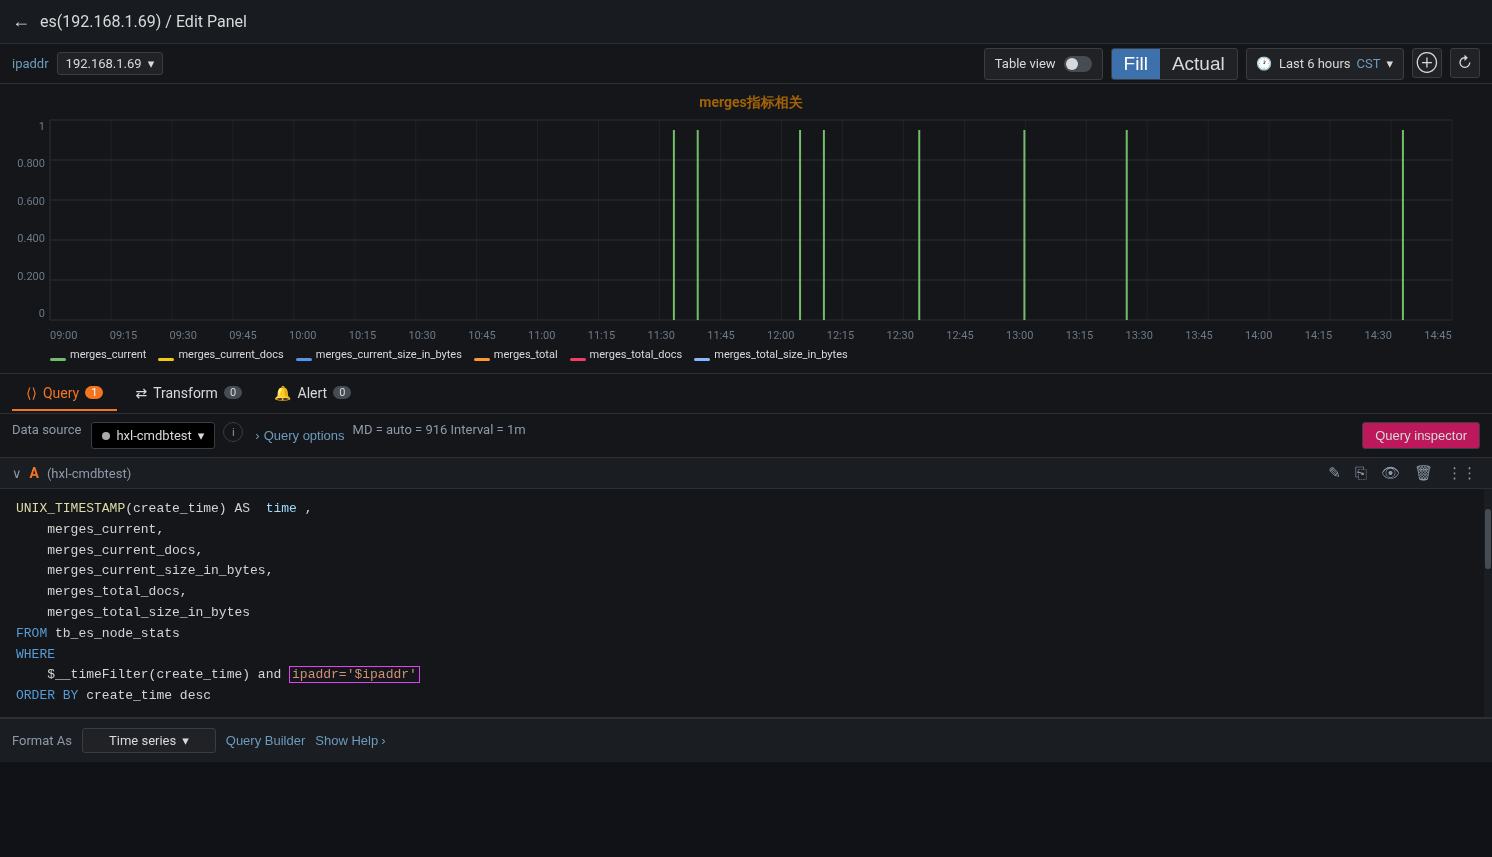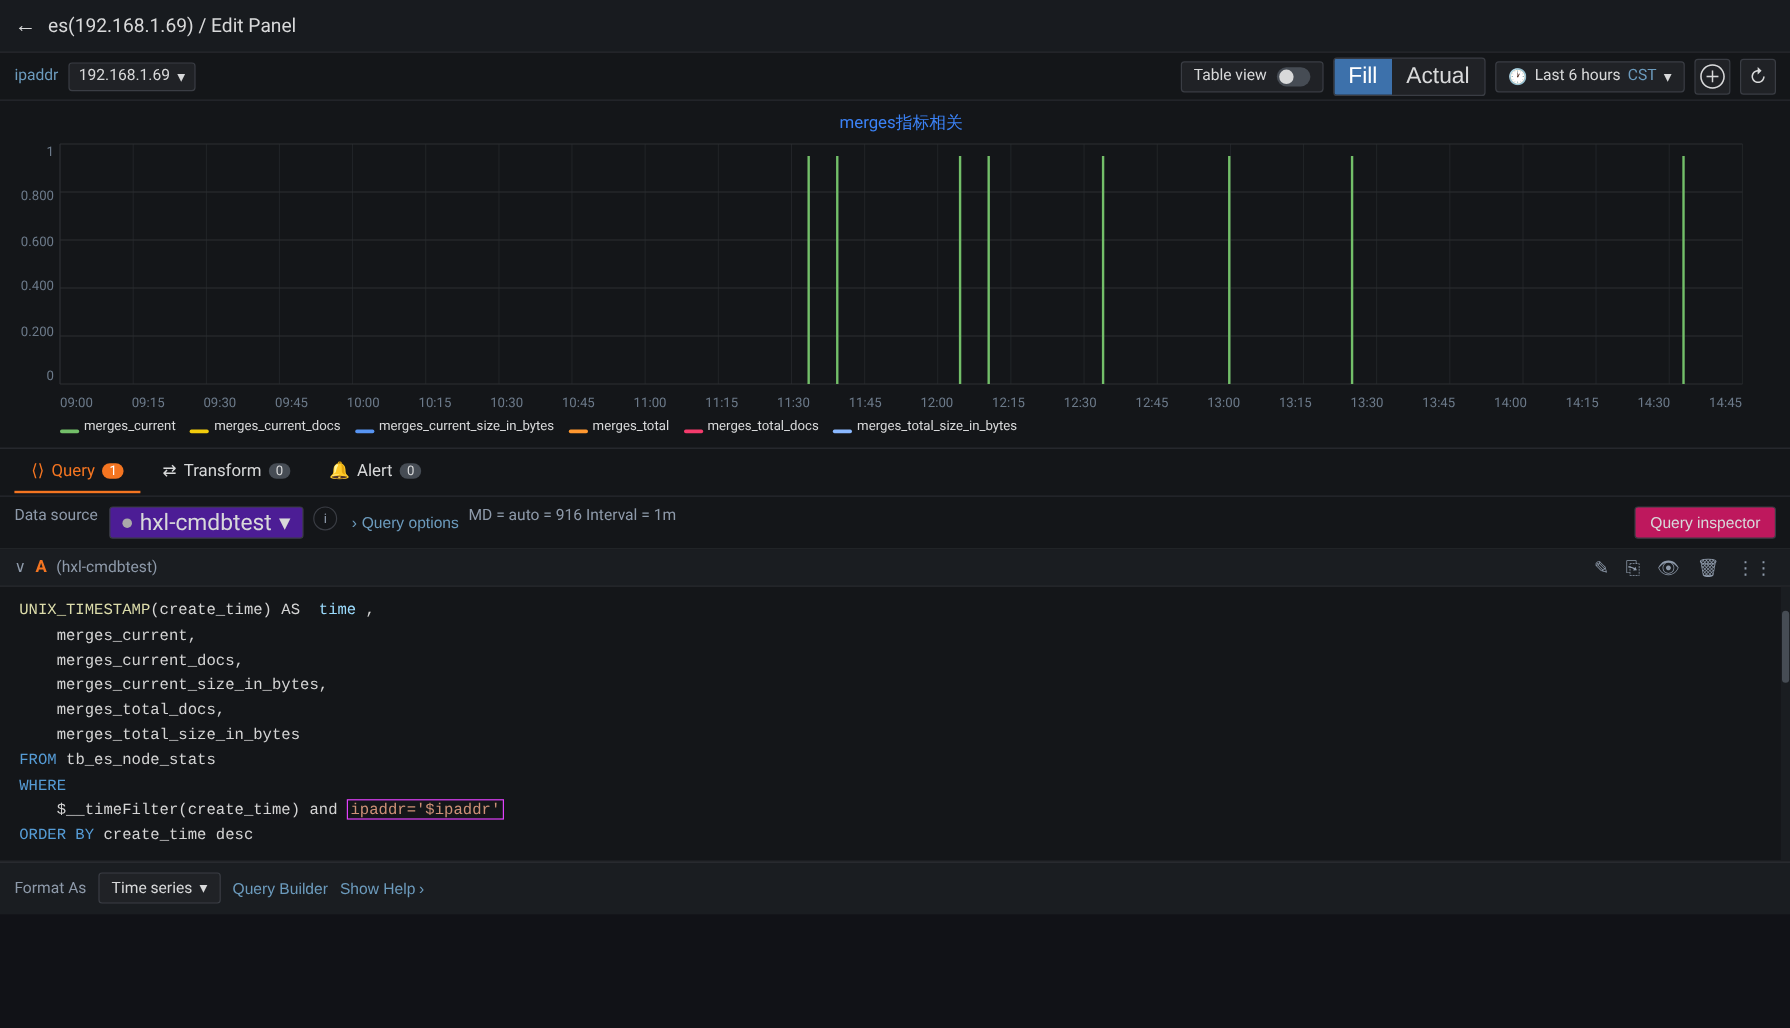--- a/index.html
+++ b/index.html
@@ -63,21 +63,20 @@
       padding: 3px 8px;
       border-radius: 3px;
       font-size: 13px;
       cursor: pointer;
       display: flex;
       align-items: center;
       gap: 6px;
     }
     .var-right {
       display: flex;
-      align-items: center;
       gap: 8px;
     }
     .table-view-toggle {
       display: flex;
       align-items: center;
       gap: 8px;
       background: #202226;
       border: 1px solid #3a3d44;
       border-radius: 3px;
       padding: 4px 10px;
@@ -154,23 +153,24 @@
     
     .chart-container {
       background: #141619;
       height: 290px;
       position: relative;
       border-bottom: 1px solid #2c2f33;
       padding: 10px 40px 40px 50px;
     }
     .chart-title {
       text-align: center;
-      color: #3b82f6;
+      color: #a16207;
       font-size: 14px;
       margin-bottom: 8px;
+      font-weight: bold;
     }
     .chart-canvas {
       position: relative;
       width: 100%;
       height: 200px;
     }
     .y-axis {
       position: absolute;
       left: -45px;
       top: 0;
@@ -259,26 +259,26 @@
     }
     .ds-label {
       color: #8e9aaa;
       margin-right: 10px;
       font-size: 13px;
     }
     .ds-select {
       display: flex;
       align-items: center;
       gap: 6px;
-      background: #4c1d95;
+      background: #000000;
       border: 1px solid #3a3d44;
       border-radius: 3px;
       padding: 4px 10px;
       cursor: pointer;
-      font-size: 19px;
+      font-size: 13px;
       color: #d8d9da;
     }
     .ds-dot {
       width: 8px;
       height: 8px;
       border-radius: 50%;
       background: #aaaaaa;
     }
     .info-icon {
       width: 20px;
@@ -401,21 +401,21 @@
       color: #8e9aaa;
       font-size: 13px;
     }
     .format-select {
       display: flex;
       align-items: center;
       gap: 6px;
       background: #202226;
       border: 1px solid #3a3d44;
       border-radius: 3px;
-      padding: 4px 10px;
+      padding: 4px 26px;
       cursor: pointer;
       font-size: 13px;
       color: #d8d9da;
     }
     .query-builder-btn {
       color: #6c9bbd;
       background: none;
       border: none;
       cursor: pointer;
       font-size: 13px;

